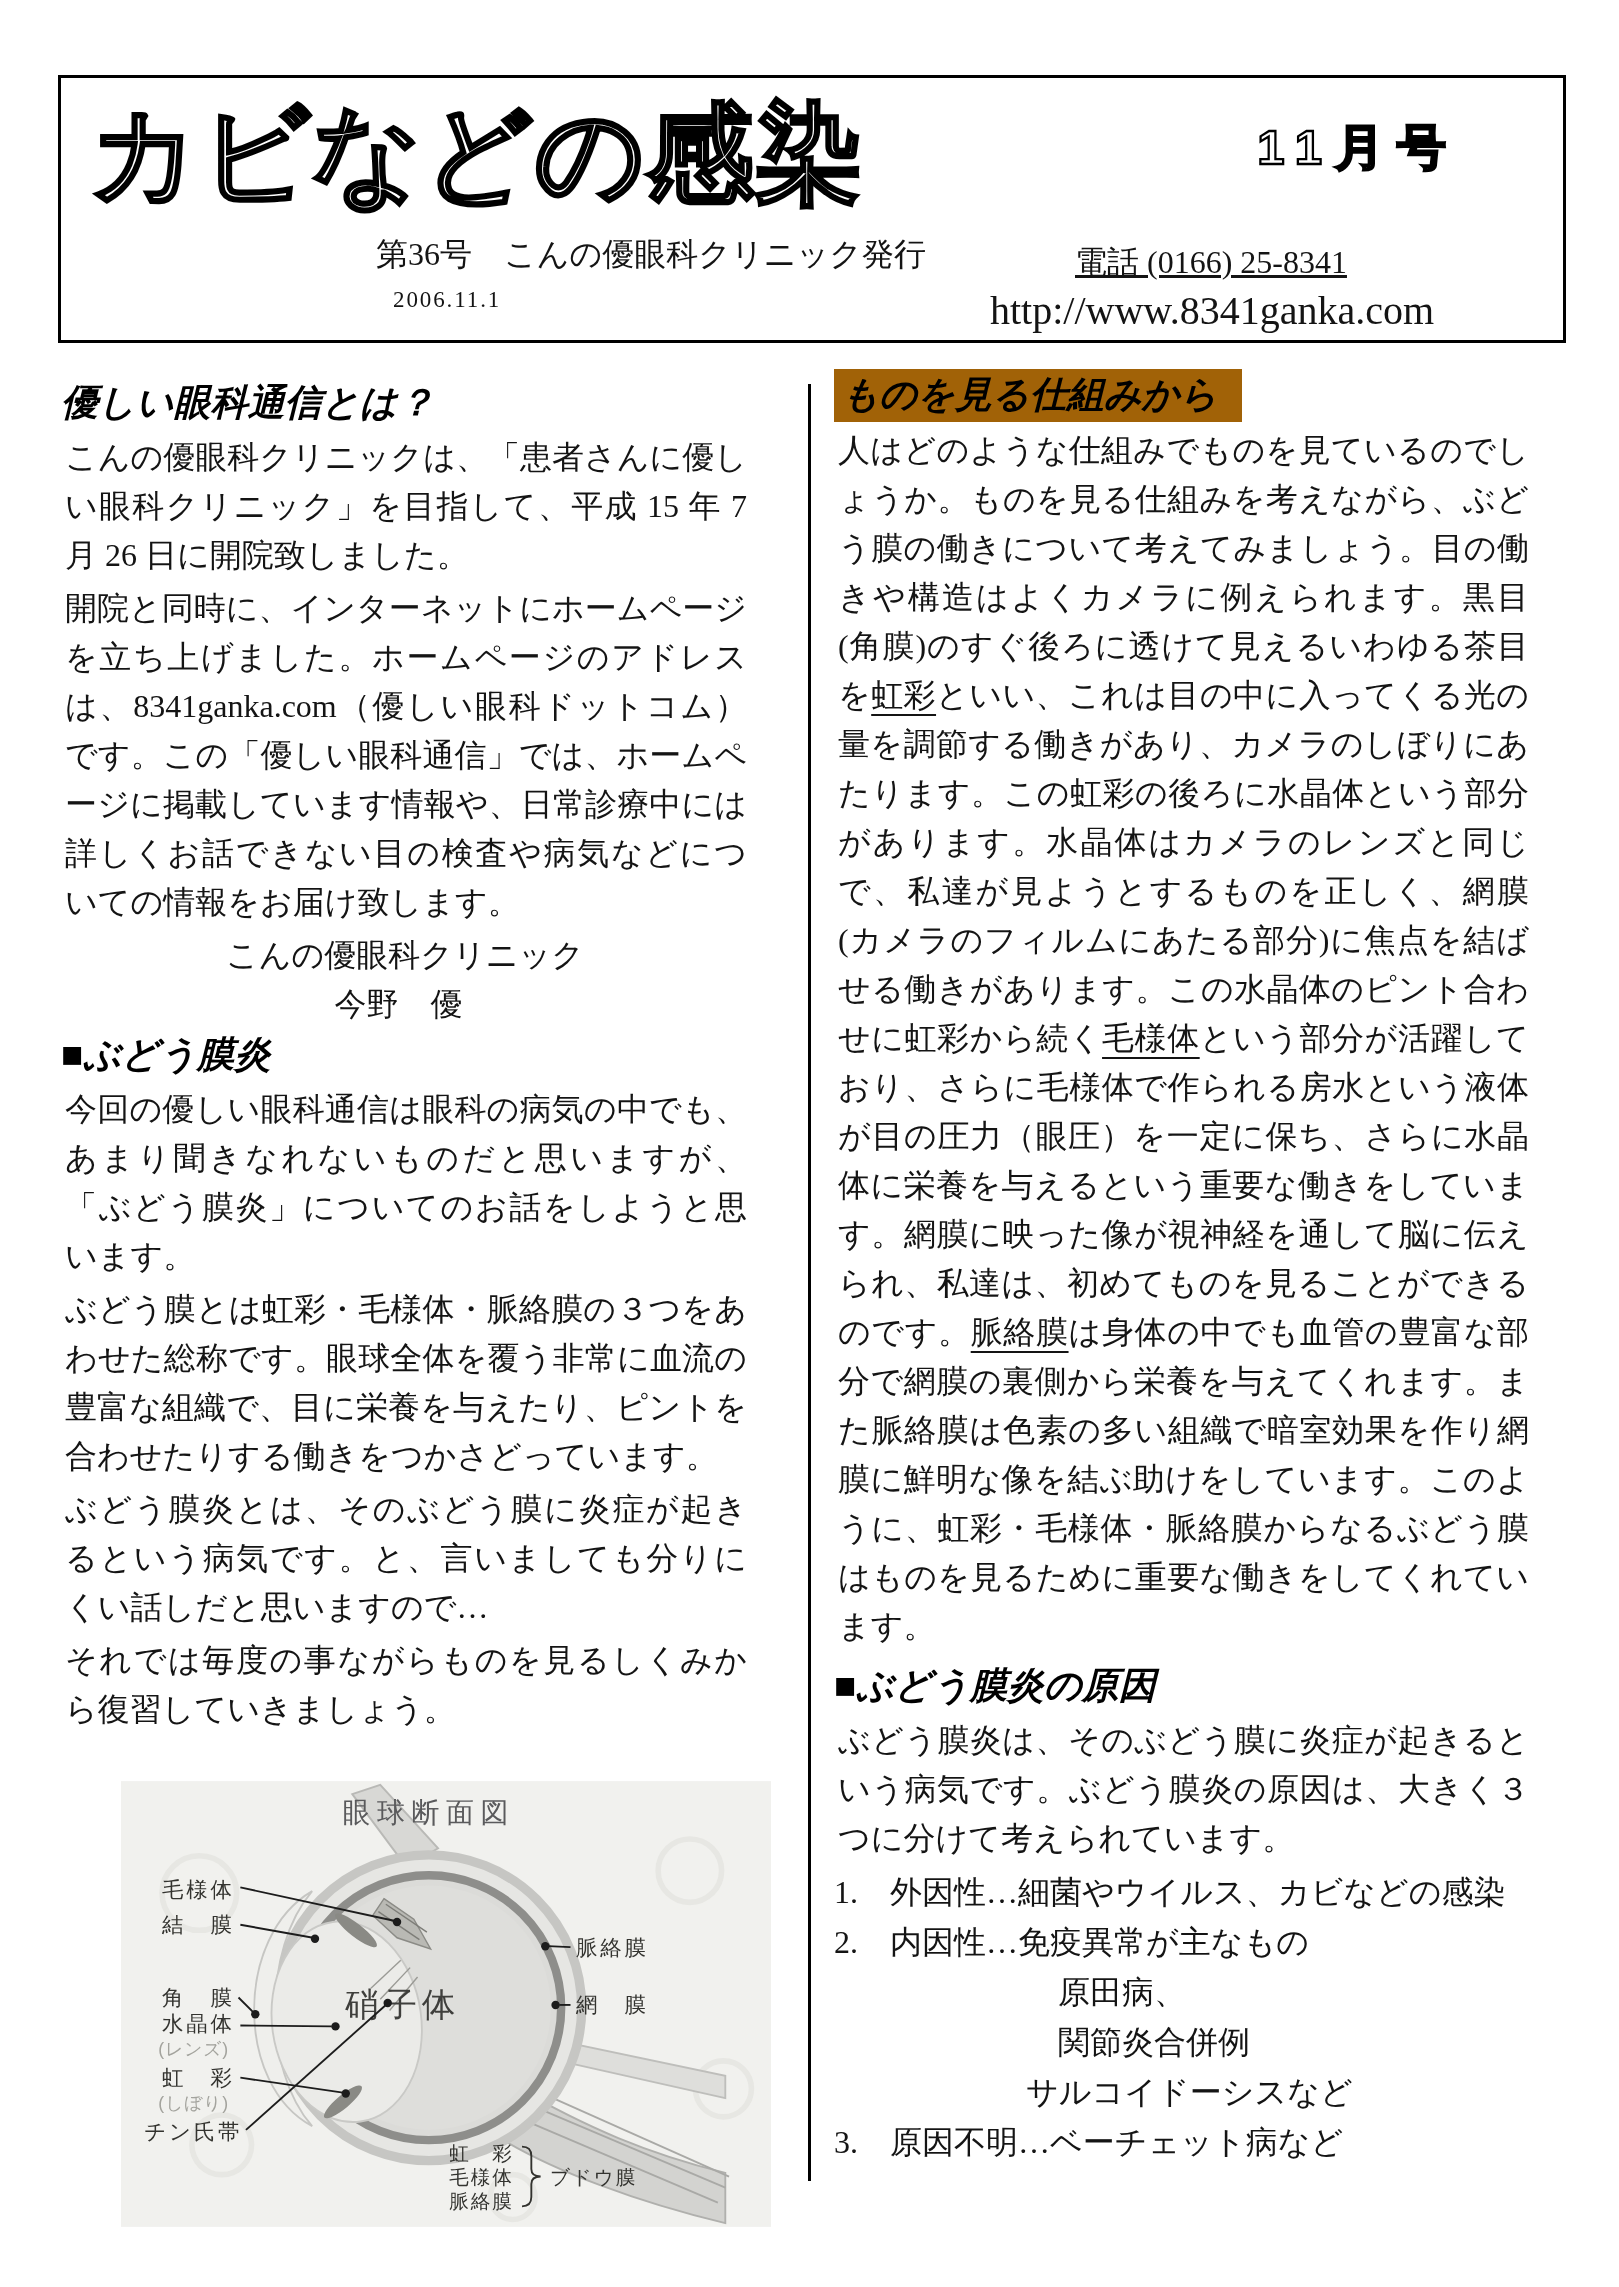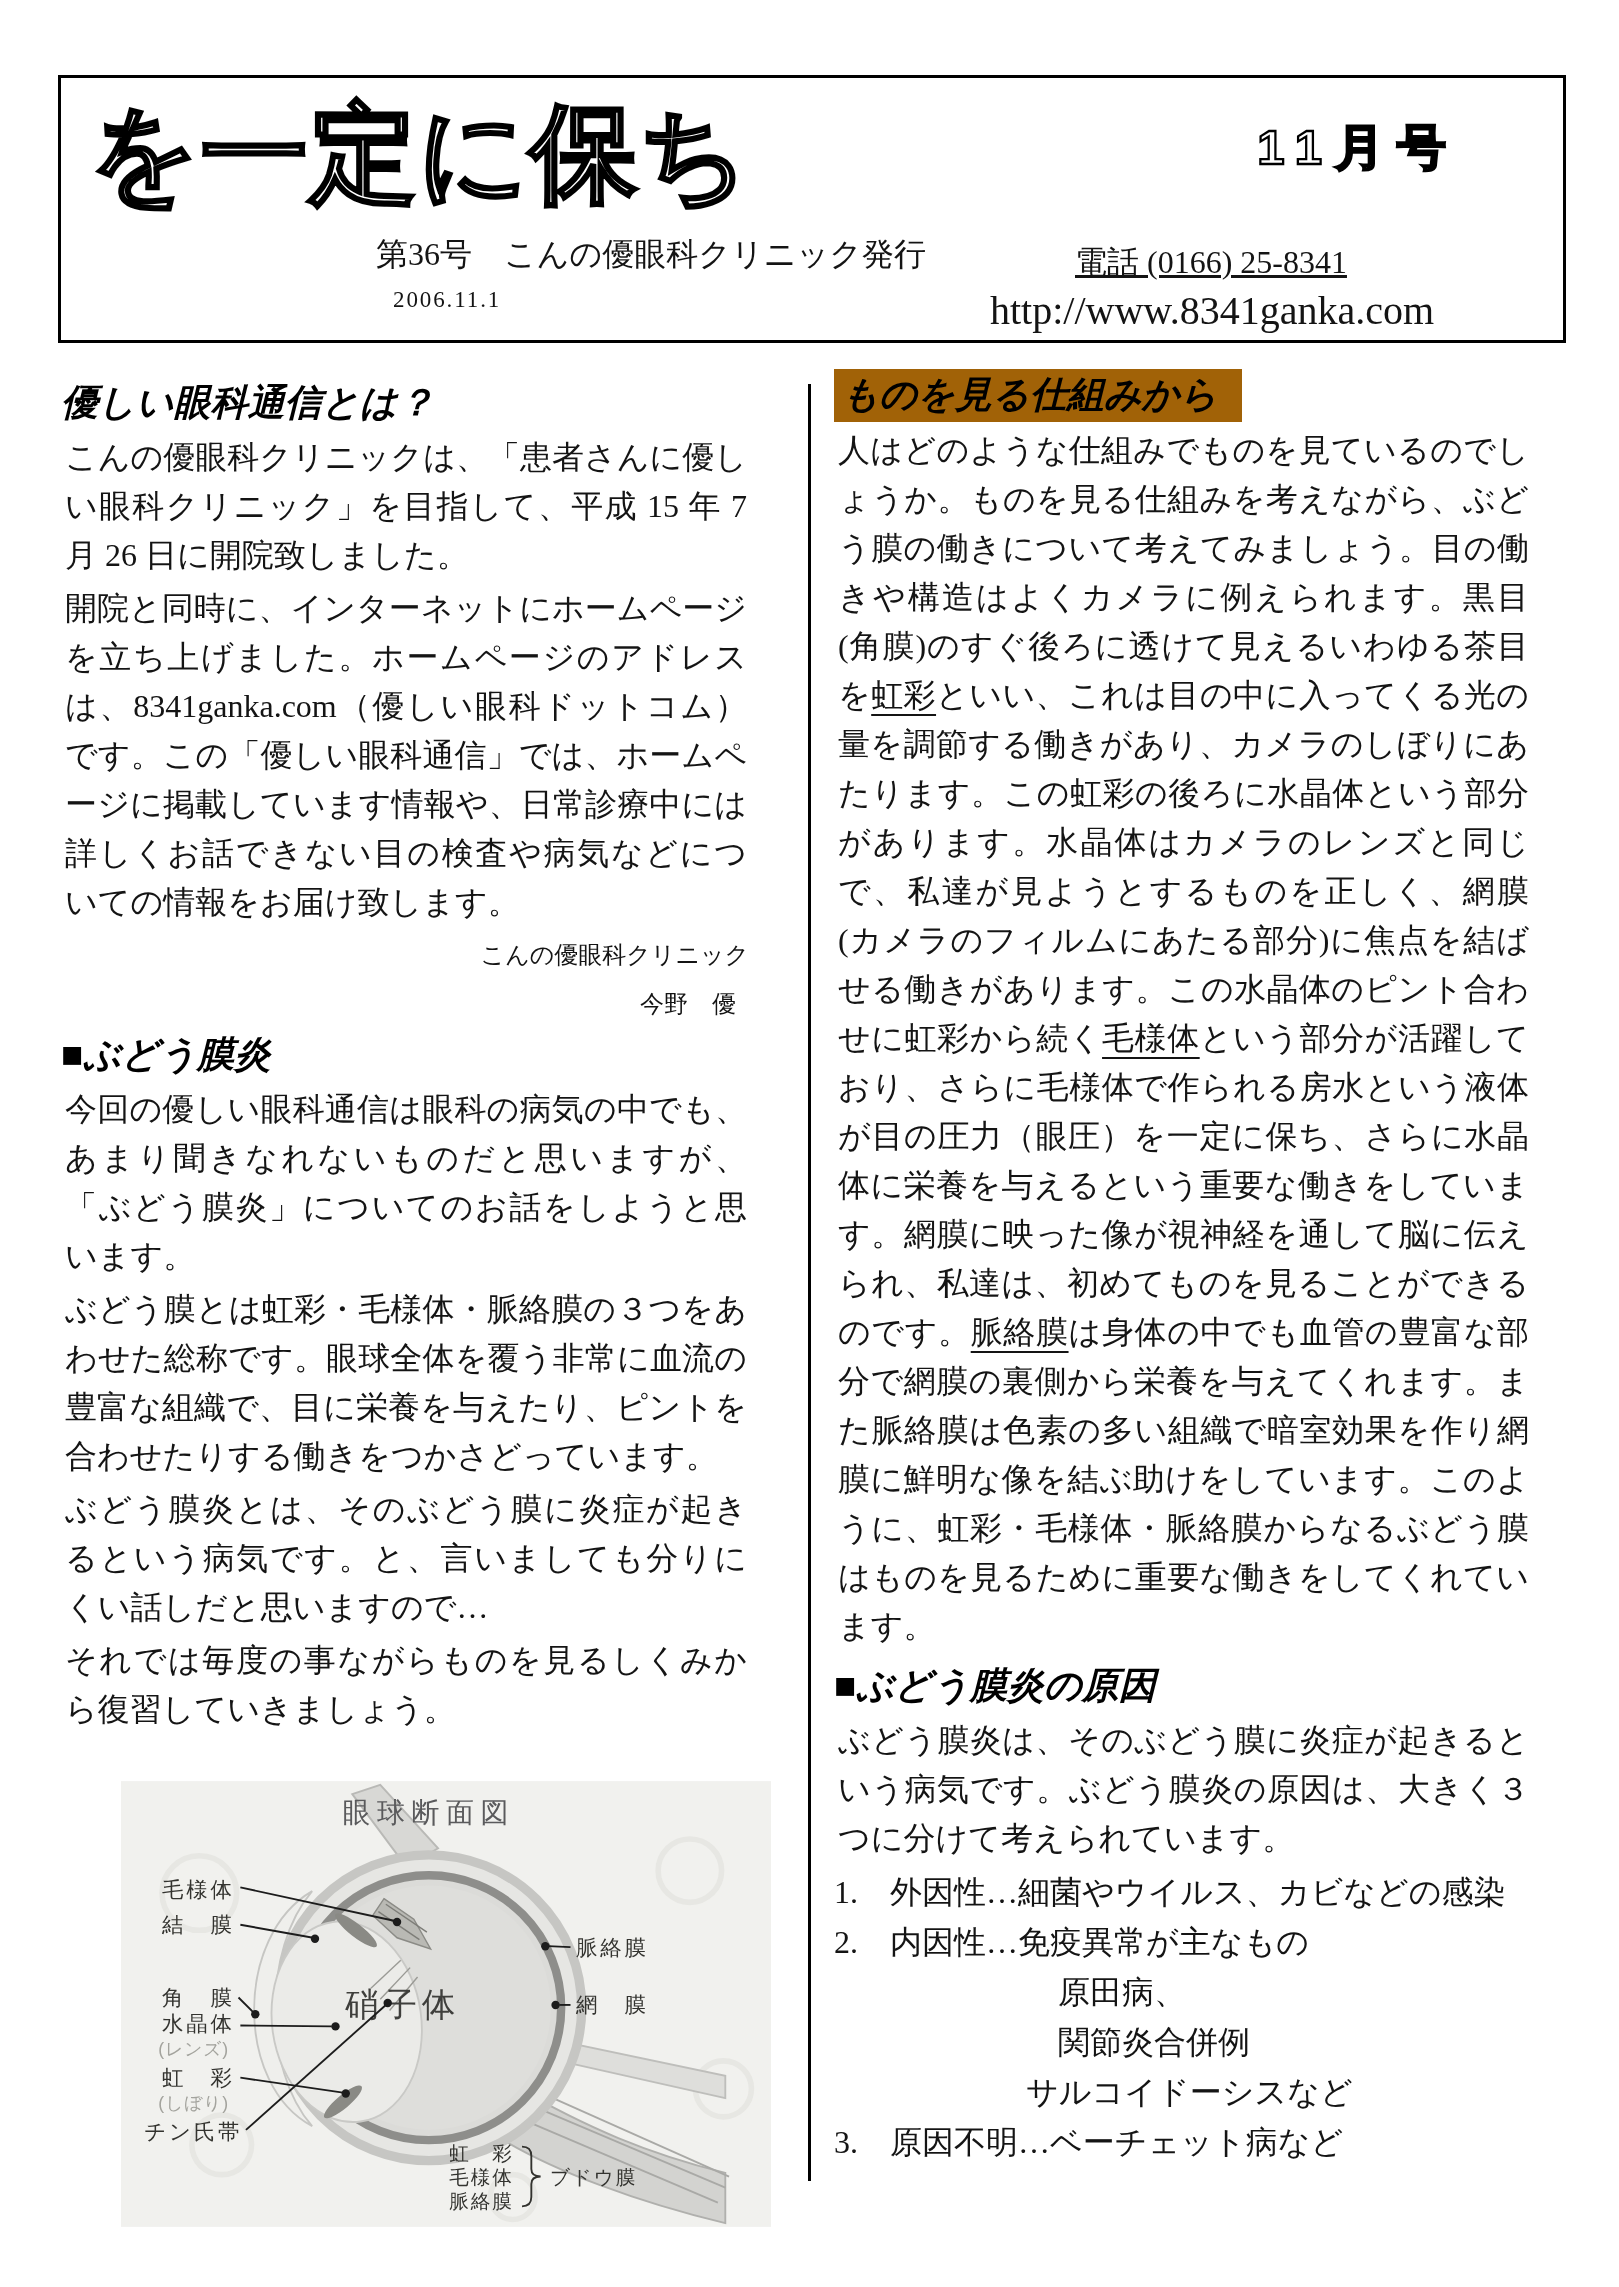--- a/index.html
+++ b/index.html
@@ -37,21 +37,21 @@
   }
   .sec-heading.mt { margin-top:9.3px; }
   .highlight { display:inline-block; background:#a16207; padding:1.9px 24px 3.7px 7.5px; line-height:47px; }
 
   .para {
     margin:4px; font-size:32px; line-height:49px;
     text-align:justify; text-justify:inter-ideograph;
   }
   .u { text-decoration:underline; text-underline-offset:7.5px; text-decoration-thickness:1.9px; }
 
-  .signoff  { font-size:24px; line-height:49px; text-align:right; padding-right:1.9px;font-family:Liberation Serif, serif; }
+  .signoff  { font-size:32px; line-height:49px; text-align:center; padding-right:1.9px;font-family:Liberation Serif, serif; }
   .signoff2 { padding-right:15px; }
 
   .cause-list { margin-top:1.9px; }
   .cause-item { font-size:32px; line-height:50px; white-space:pre-wrap; }
 
   
   .diagram { margin:47px 0 0 60px; width:650px; }
   .diagram svg { display:block; }
   .dg-label   { font-family:"Liberation Sans","DejaVu Sans",sans-serif; font-size:23px; fill:#33332f; letter-spacing:3px; }
   .dg-sub     { font-family:"Liberation Sans","DejaVu Sans",sans-serif; font-size:19px; fill:#a3a39d; letter-spacing:1px; }
@@ -60,21 +60,21 @@
   .dg-legend  { font-family:"Liberation Sans","DejaVu Sans",sans-serif; font-size:21px; fill:#33332f; letter-spacing:2px; }
   .leader { stroke:#1c1c1c; stroke-width:2; }
   .dot    { fill:#1c1c1c; }
 </style>
 </head>
 <body>
 
 <div class="page">
 
   <div class="header-box">
-    <div class="nl-title outline">を一定に保ち</div>
+    <div class="nl-title outline">カビなどの感染</div>
     <div class="nl-issue outline">11月号</div>
     <div class="hdr-pub">第36号　こんの優眼科クリニック発行</div>
     <div class="hdr-phone">電話 (0166) 25-8341</div>
     <div class="hdr-date">2006.11.1</div>
     <div class="hdr-url">http://www.8341ganka.com</div>
   </div>
 
   <div class="divider"></div>
 
   <div class="col col-left">

